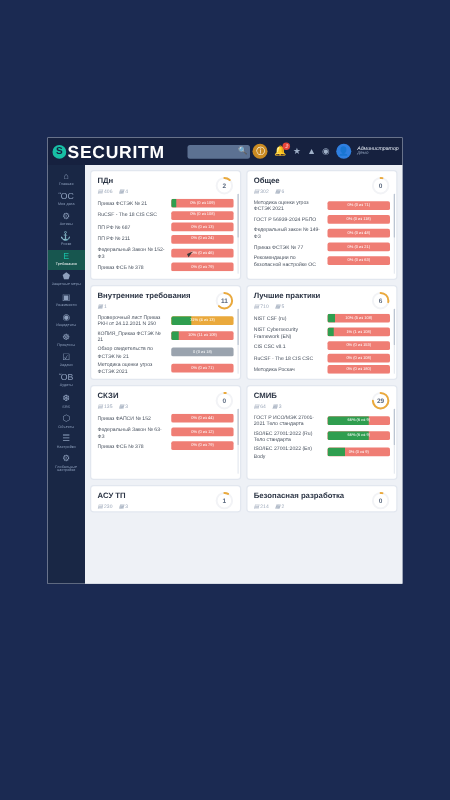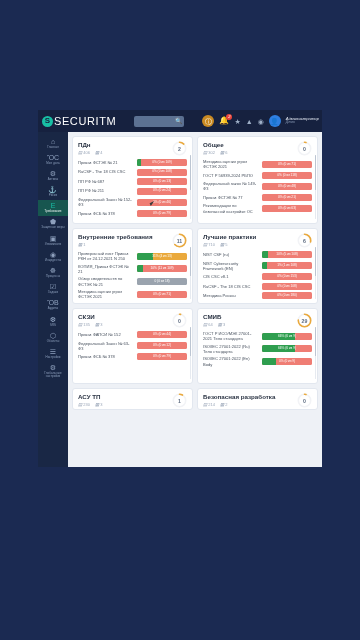--- a/index.html
+++ b/index.html
@@ -32,21 +32,21 @@
   .logo { display: flex; align-items: center; gap: 1px; }
   .logo-mark {
     width: 11px; height: 11px; border-radius: 50%;
     background: #18bfa5;
     color: #16213f;
     font-size: 8px; font-weight: bold;
     display: flex; align-items: center; justify-content: center;
     line-height: 1;
   }
   .logo-text {
-    color: #ffffff; font-size: 11px; font-weight: normal;
+    color: #ffffff; font-size: 14px; font-weight: bold;
     letter-spacing: 0.6px;
   }
   .search-wrap {
     margin-left: 18px;
     width: 50px; height: 11px;
     background: #5c7192;
     border-radius: 2px;
     display: flex; align-items: center;
     padding: 0 3px;
     position: relative;

